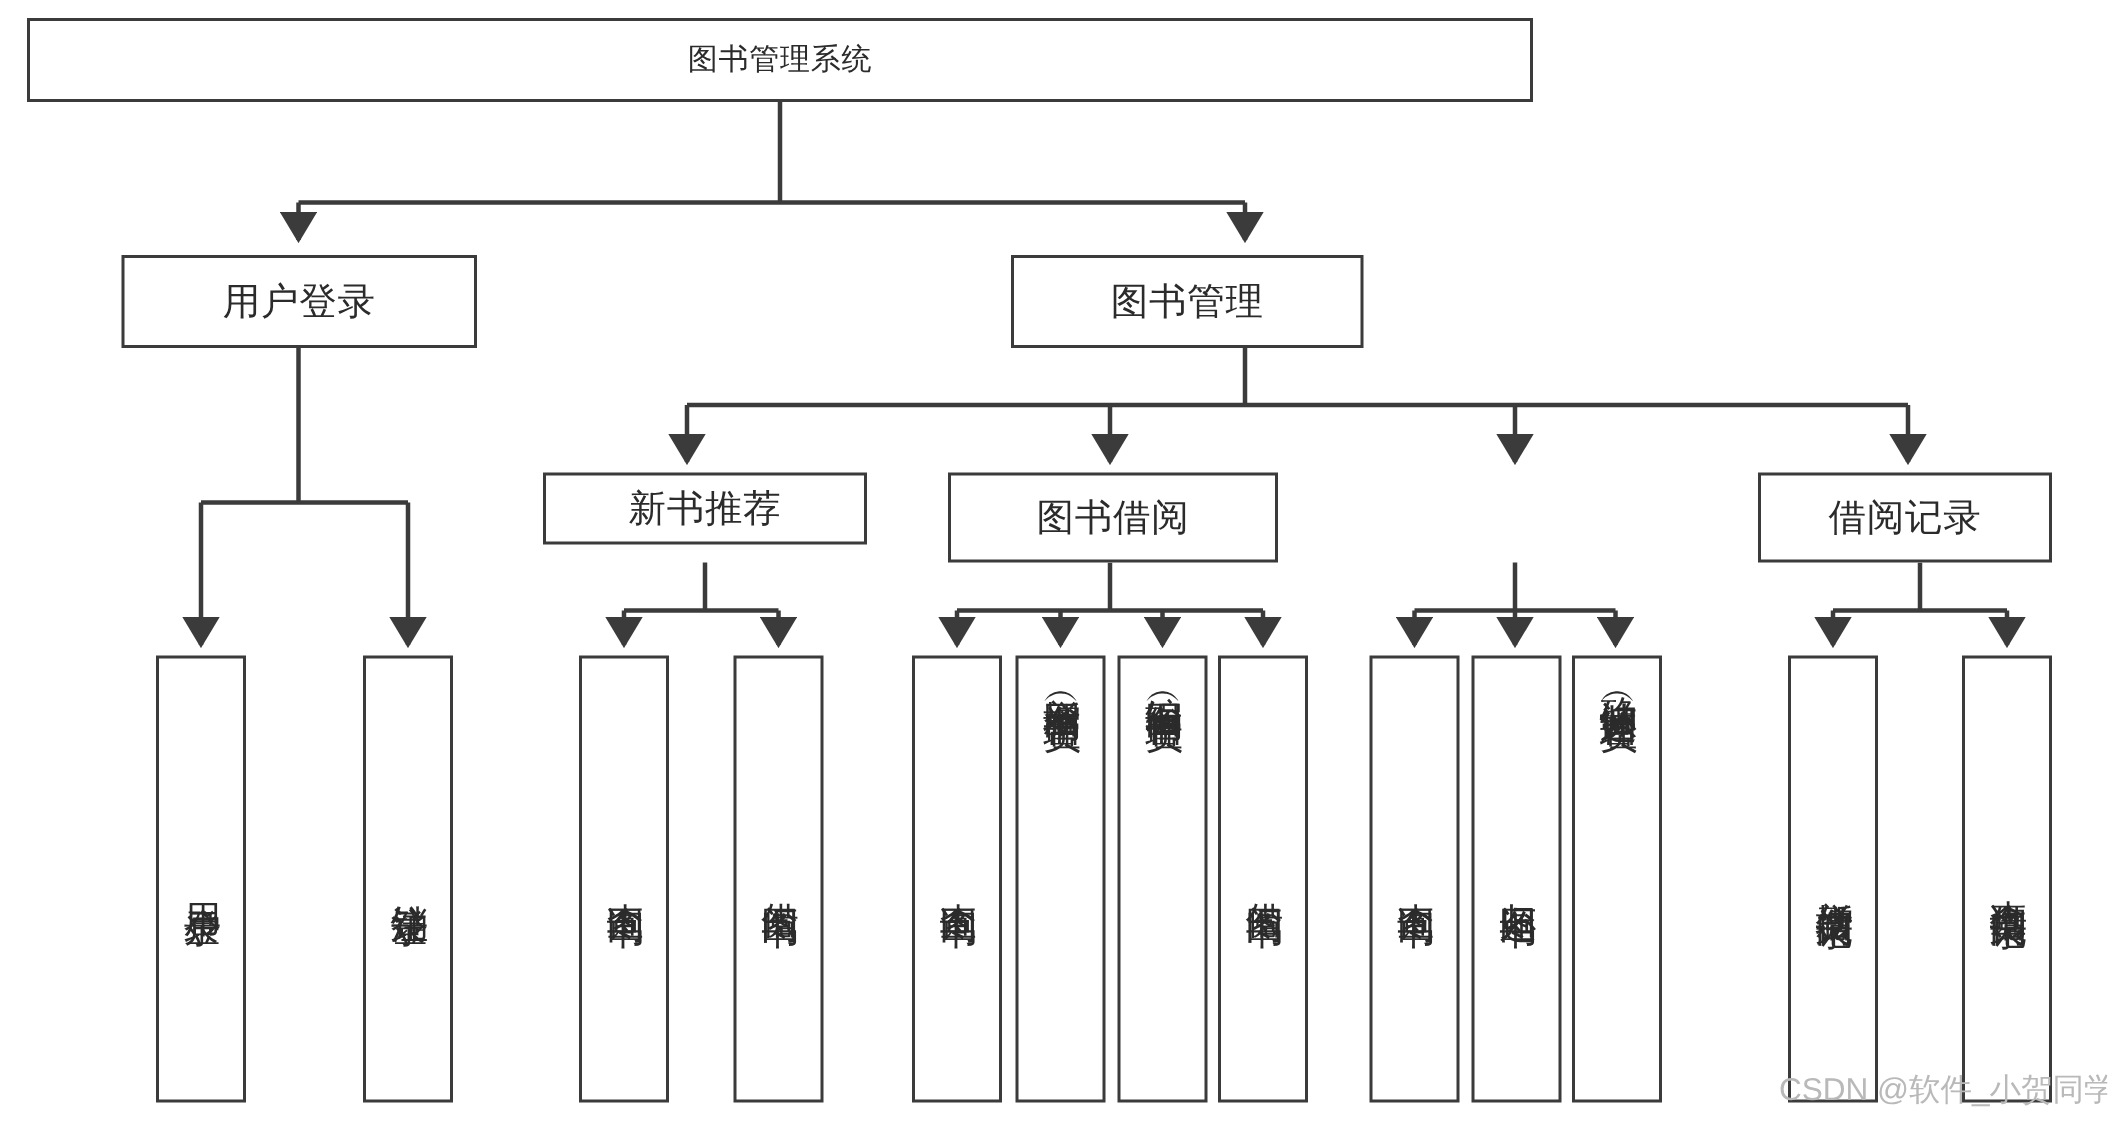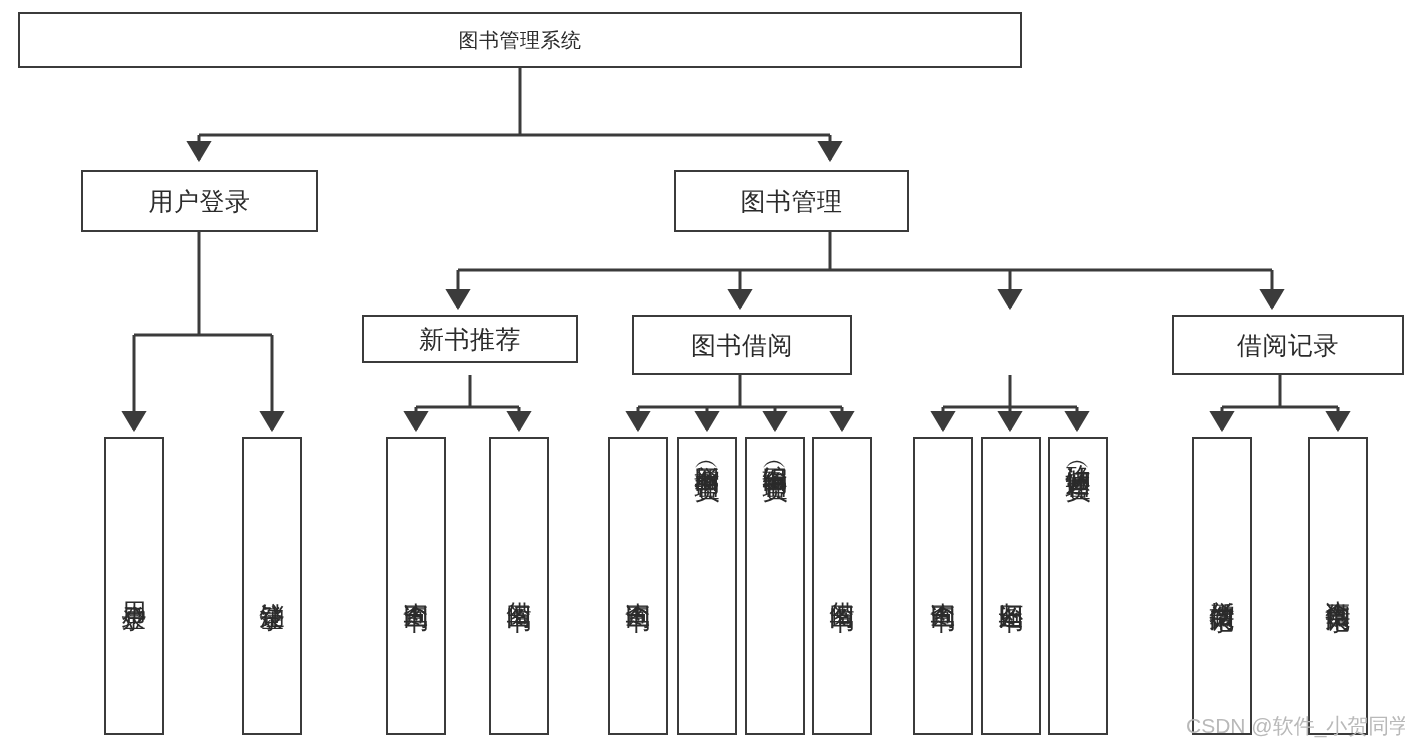--- a/index.html
+++ b/index.html
@@ -150,21 +150,21 @@
 
   <div class="node horiz" style="left:362px; top:315px; width:216px; height:48px;">
     <span class="lbl">新书推荐</span>
   </div>
 
   <div class="node horiz" style="left:632px; top:315px; width:220px; height:60px;">
     <span class="lbl">图书借阅</span>
   </div>
 
 
-  <div class="node horiz" style="left:1172px; top:315px; width:232px; height:60px;">
+  <div class="node horiz" style="left:1172px; top:315px; width:196px; height:60px;">
     <span class="lbl">借阅记录</span>
   </div>
 
   <div class="node vert centered" style="left:104px; top:437px; width:60px; height:298px;">
     <span class="lbl">用户登录</span>
   </div>
 
   <div class="node vert centered" style="left:242px; top:437px; width:60px; height:298px;">
     <span class="lbl">注销登录</span>
   </div>

